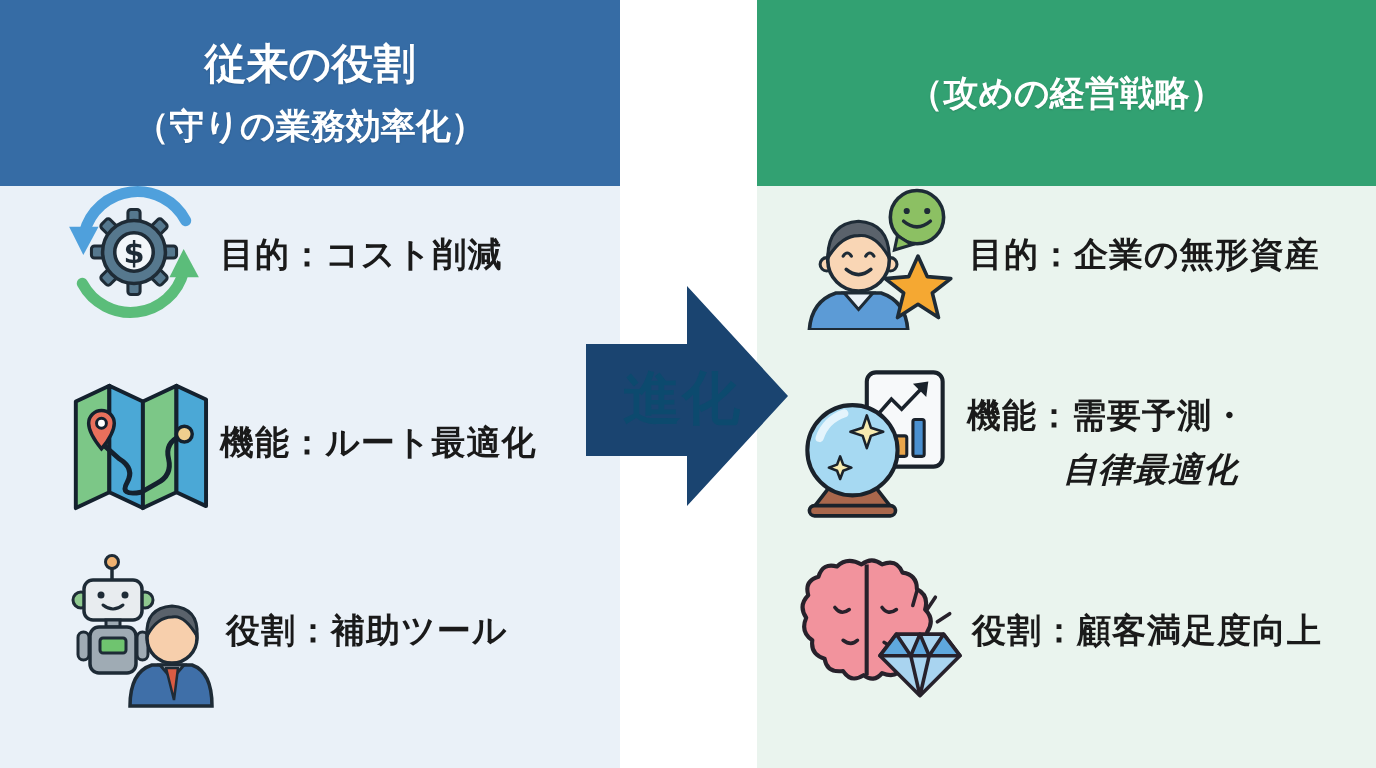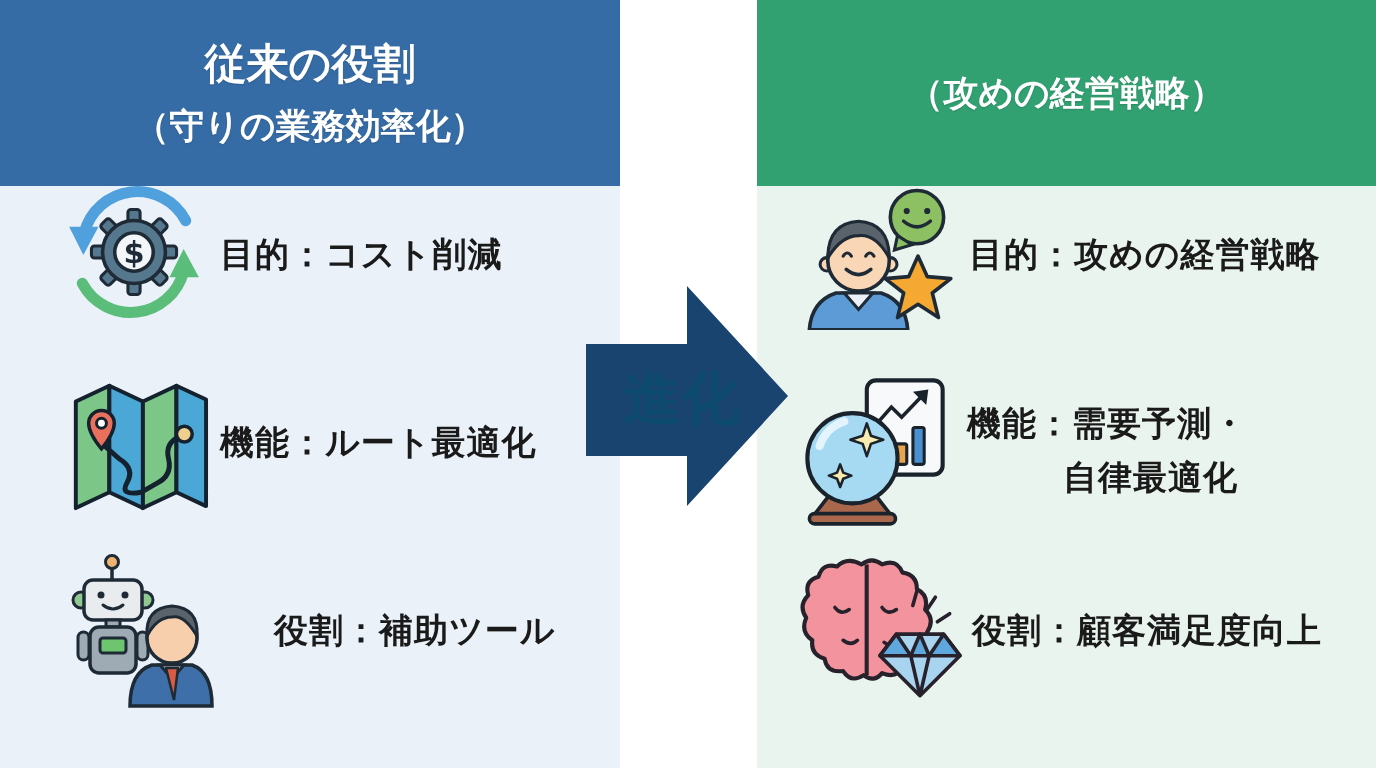--- a/index.html
+++ b/index.html
@@ -29,26 +29,26 @@
     position:absolute; display:flex; align-items:center; height:164px;
   }
   .row .icon-box { flex:0 0 auto; }
   .row .label {
     font-size:34px; font-weight:700; color:var(--label-color);
     letter-spacing:1px; line-height:1.6; margin-left:10px; white-space:nowrap;
   }
   
   #left-row-1 { left:58px;  top:172px; }
   #left-row-2 { left:62px;  top:360px; }
-  #left-row-3 { left:60px;  top:548px;gap:48px; }
+  #left-row-3 { left:60px;  top:548px; }
   
   #right-row-1 { left:795px; top:172px; }
-  #right-row-2 { left:793px; top:368px;align-items:center; }
+  #right-row-2 { left:793px; top:360px;align-items:center; }
   #right-row-3 { left:798px; top:548px; }
-  .indent2 { margin-left:96px; }
+  .indent2 { margin-left:96px;font-style:italic; }
   
   #evolution-arrow { position:absolute; left:575px; top:275px; width:225px; height:240px; }
   #evolution-arrow-label {
     position:absolute; left:607px; top:360px; width:150px; text-align:center;
     font-size:58px; font-weight:700; color:#0c4a6e; letter-spacing:1px;
   }
 </style>
 </head>
 <body>
 
@@ -160,21 +160,21 @@
         <circle cx="31" cy="88" r="6.5" fill="#F9D6B5" stroke="#1E2B36" stroke-width="3"></circle>
         <circle cx="93" cy="88" r="6.5" fill="#F9D6B5" stroke="#1E2B36" stroke-width="3"></circle>
         <circle cx="62" cy="84" r="30" fill="#F9D6B5" stroke="#1E2B36" stroke-width="3.5"></circle>
         <path d="M 32 82 Q 32 48 62 46 Q 92 48 92 82 Q 79 58 62 60 Q 45 60 32 82 Z" fill="#5A626B" stroke="#1E2B36" stroke-width="3"></path>
         <path d="M 47 80 Q 51 74 55 80" fill="none" stroke="#1E2B36" stroke-width="3" stroke-linecap="round"></path>
         <path d="M 69 80 Q 73 74 77 80" fill="none" stroke="#1E2B36" stroke-width="3" stroke-linecap="round"></path>
         <path d="M 50 93 Q 62 103 74 93" fill="none" stroke="#1E2B36" stroke-width="3.5" stroke-linecap="round"></path>
         <path d="M120 80 L129 100 L152 102 L134 116 L140 140 L120 127 L100 140 L106 116 L88 102 L111 100 Z" fill="#F5A832" stroke="#1E2B36" stroke-width="3.5" stroke-linejoin="round"></path>
       </svg>
     </span>
-    <span class="label">目的：攻めの経営戦略</span>
+    <span class="label">目的：企業の無形資産</span>
   </div>
 
   <div class="row" id="right-row-2">
     <span class="icon-box">
       <svg width="164" height="156" viewBox="0 0 160 152">
         <rect x="72" y="10" width="74" height="92" rx="9" fill="#F7F9FA" stroke="#1A222B" stroke-width="4"></rect>
         <path d="M 82 52 L 96 36 L 106 46 L 127 24" fill="none" stroke="#1A222B" stroke-width="3.5" stroke-linecap="round"></path>
         <polygon points="117,21 132,19 130,34" fill="#1A222B"></polygon>
         <rect x="83" y="62" width="11" height="30" rx="2" fill="#63B575" stroke="#1A222B" stroke-width="3"></rect>
         <rect x="100" y="72" width="11" height="20" rx="2" fill="#E8A54B" stroke="#1A222B" stroke-width="3"></rect>

